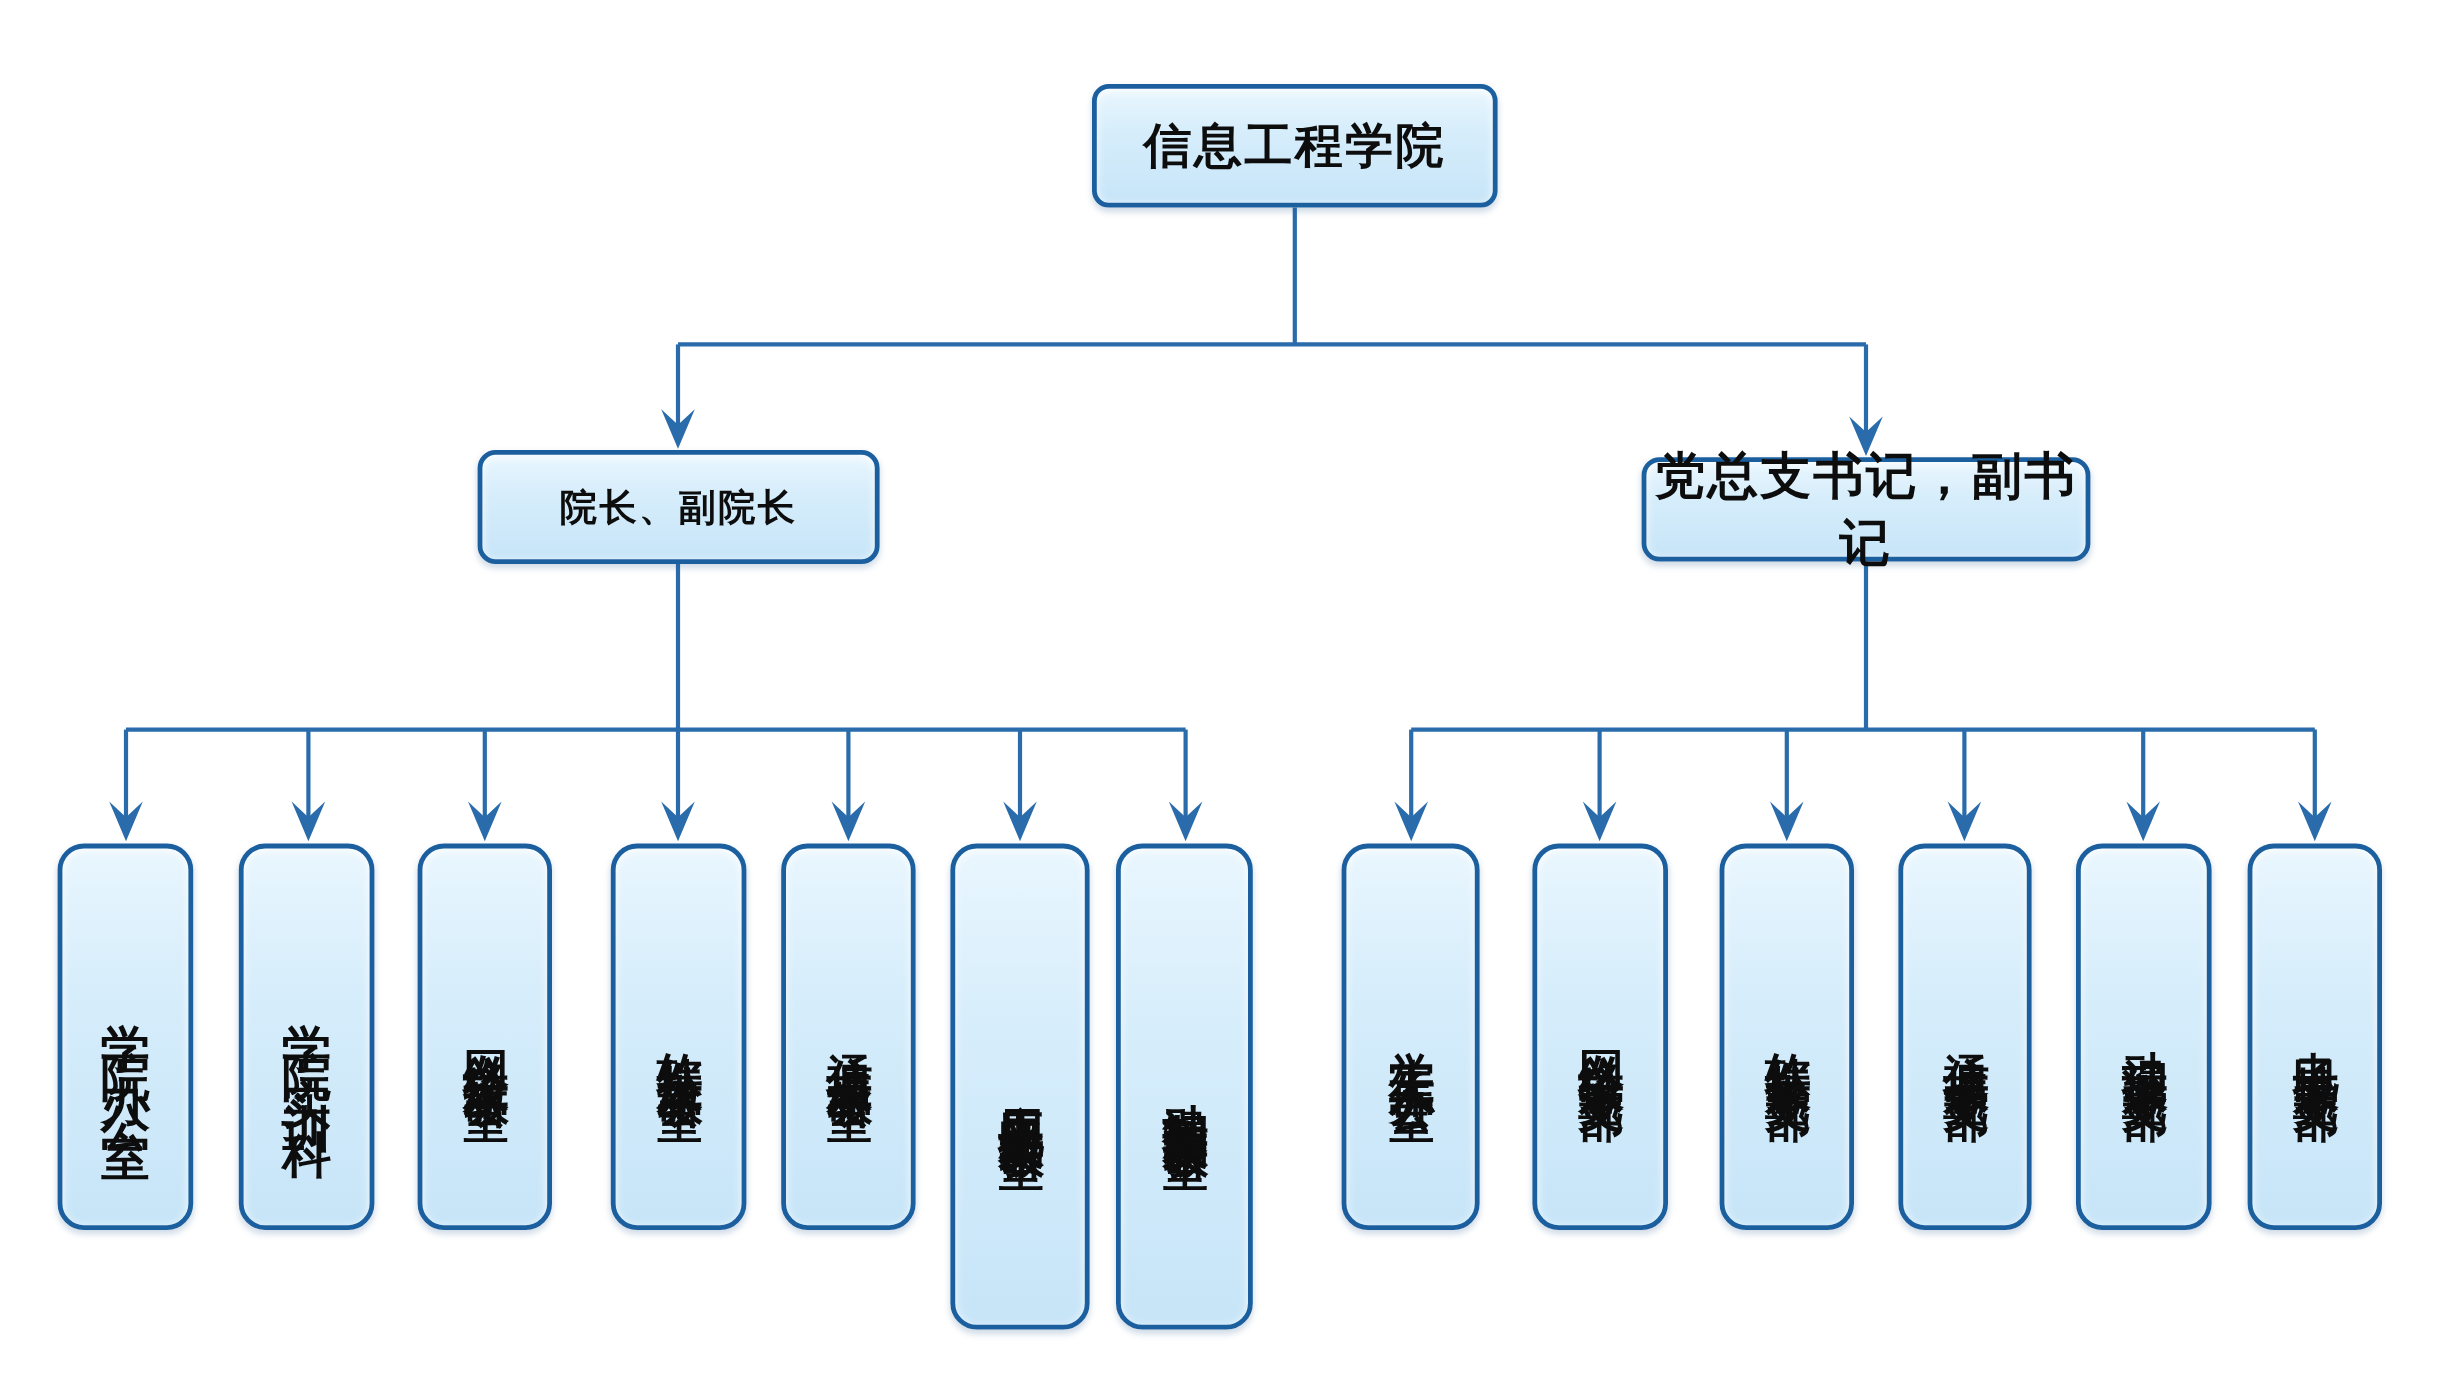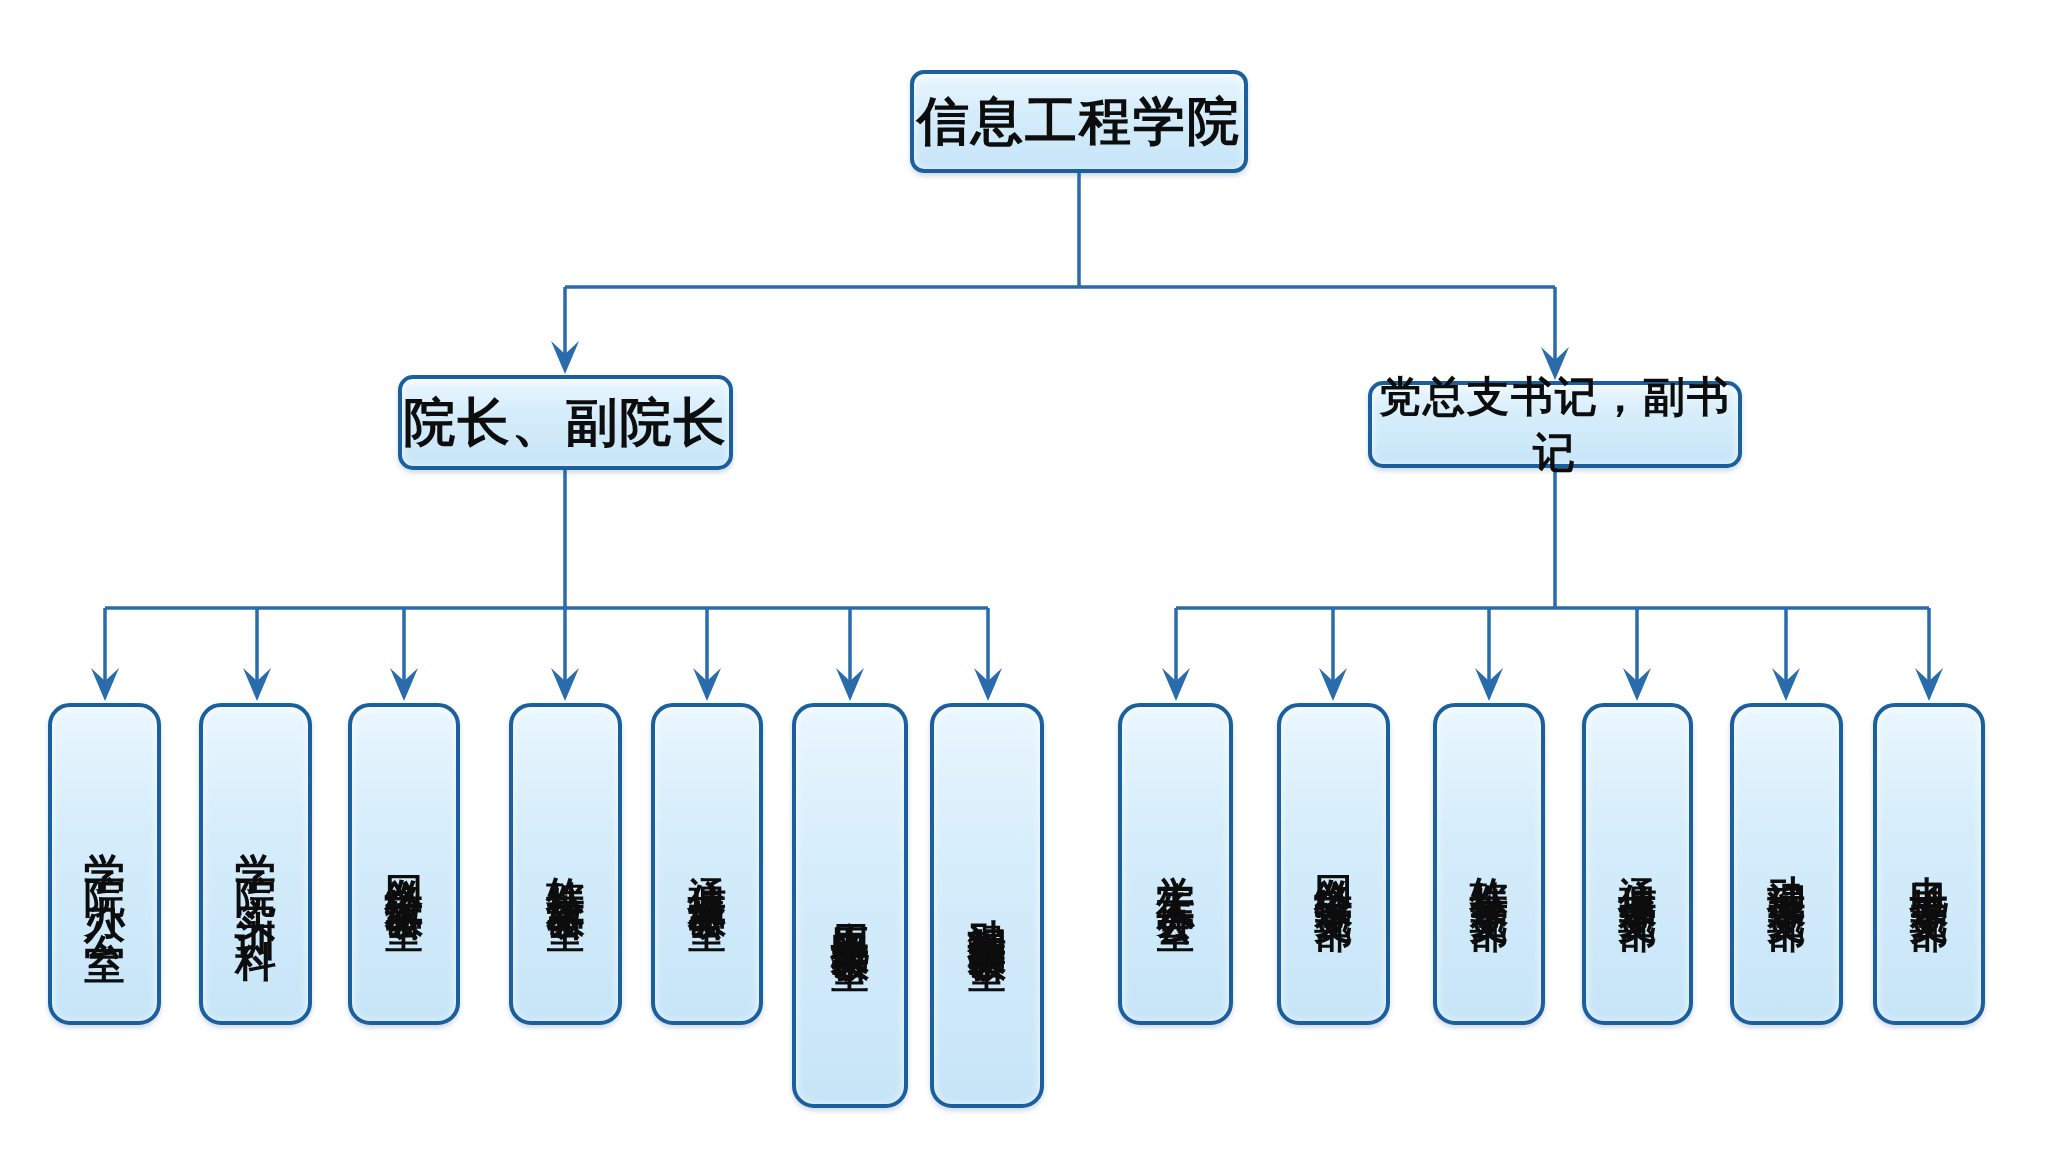--- a/index.html
+++ b/index.html
@@ -89,25 +89,25 @@
       <path class="line" d="M1929,608 V684"></path>
       <use class="arw" href="#arw" transform="translate(1176,701)"></use>
       <use class="arw" href="#arw" transform="translate(1333,701)"></use>
       <use class="arw" href="#arw" transform="translate(1489,701)"></use>
       <use class="arw" href="#arw" transform="translate(1637,701)"></use>
       <use class="arw" href="#arw" transform="translate(1786,701)"></use>
       <use class="arw" href="#arw" transform="translate(1929,701)"></use>
     </g>
   </svg>
 
-  <div class="node h" style="left:910px;top:70px;width:338px;height:103px;font-size:52px;border-radius:14px;">
+  <div class="node h" style="left:910px;top:70px;width:338px;height:103px;font-size:40px;border-radius:14px;">
     <span>信息工程学院</span>
   </div>
 
-  <div class="node h" style="left:398px;top:375px;width:335px;height:95px;font-size:52px;">
+  <div class="node h" style="left:398px;top:375px;width:335px;height:95px;font-size:31px;">
     <span>院长、副院长</span>
   </div>
   <div class="node h" style="left:1368px;top:381px;width:374px;height:87px;font-size:42px;">
     <span>党总支书记，副书记</span>
   </div>
 
   <div class="node v" style="left:48px;top:703px;width:113px;height:322px;font-size:41px;">
     <span class="ls5">学院办公室</span>
   </div>
   <div class="node v" style="left:199px;top:703px;width:113px;height:322px;font-size:41px;">

